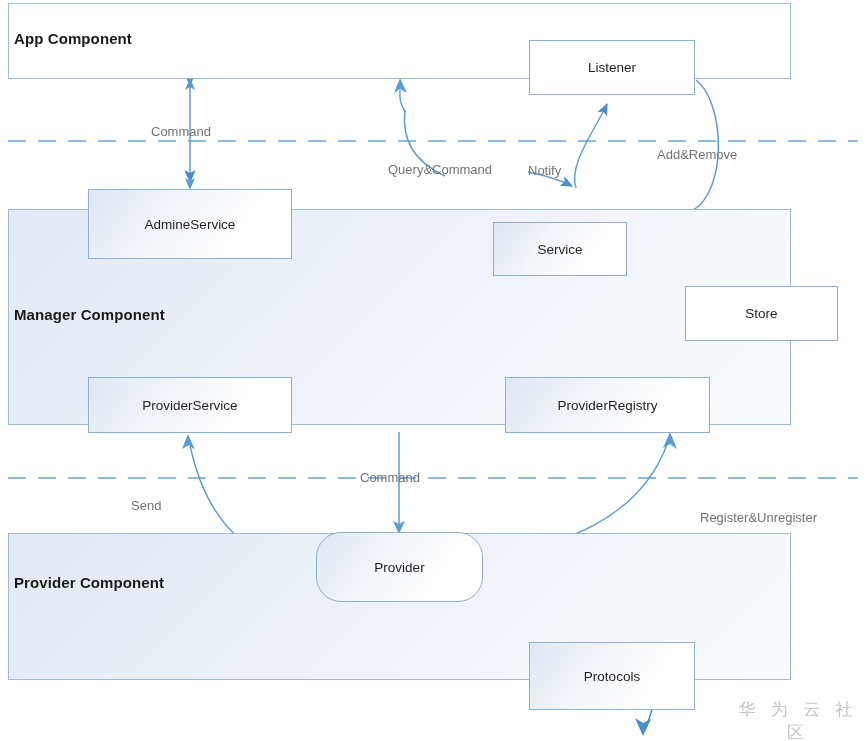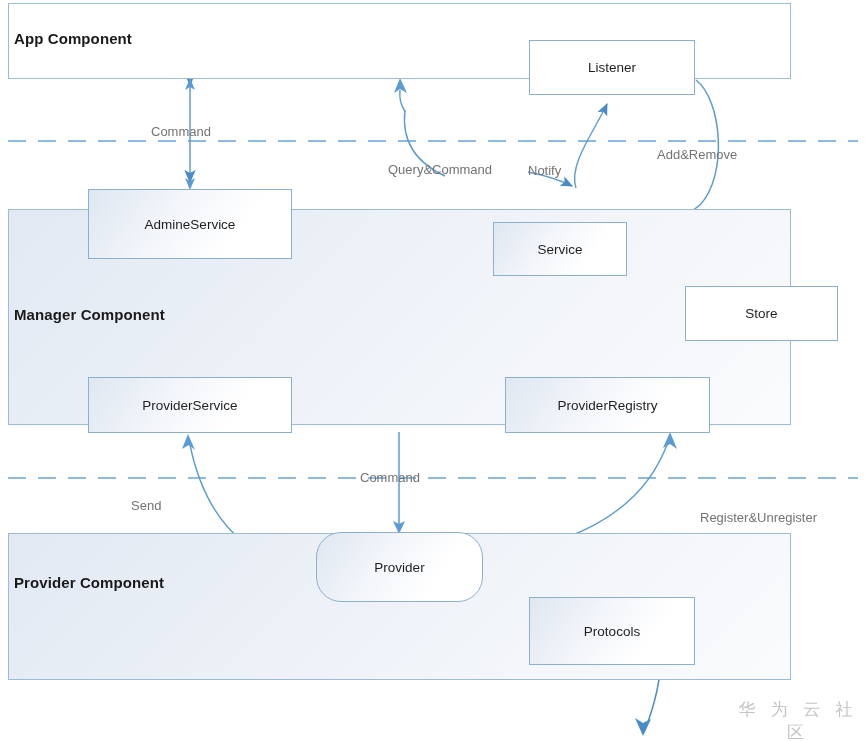--- a/index.html
+++ b/index.html
@@ -158,21 +158,21 @@
   <div class="node" style="left:493px; top:190px; width:134px; height:54px;margin-top:32px;">Service</div>
 
   <div class="node white" style="left:685px; top:286px; width:153px; height:55px;">Store</div>
 
   <div class="node" style="left:88px; top:377px; width:204px; height:56px;">ProviderService</div>
 
   <div class="node" style="left:505px; top:377px; width:205px; height:56px;">ProviderRegistry</div>
 
   <div class="node" style="left:316px; top:532px; width:167px; height:70px;border-radius:25px;">Provider</div>
 
-  <div class="node" style="left:529px; top:597px; width:166px; height:68px;">Protocols</div>
+  <div class="node" style="left:529px; top:642px; width:166px; height:68px;">Protocols</div>
 
   <div class="edge-label" style="left:151px; top:124px;">Command</div>
 
   <div class="edge-label" style="left:528px; top:131px;margin-top:32px;">Notify</div>
 
   <div class="edge-label" style="left:657px; top:147px;">Add&amp;Remove</div>
 
   <div class="edge-label" style="left:388px; top:162px;">Query&amp;Command</div>
 
   <div class="edge-label" style="left:360px; top:470px;">Command</div>

